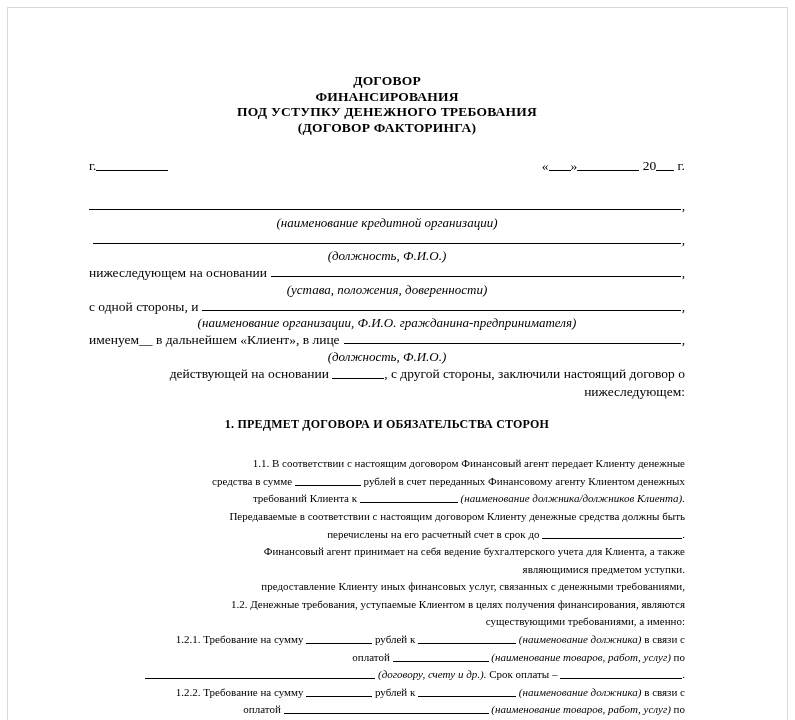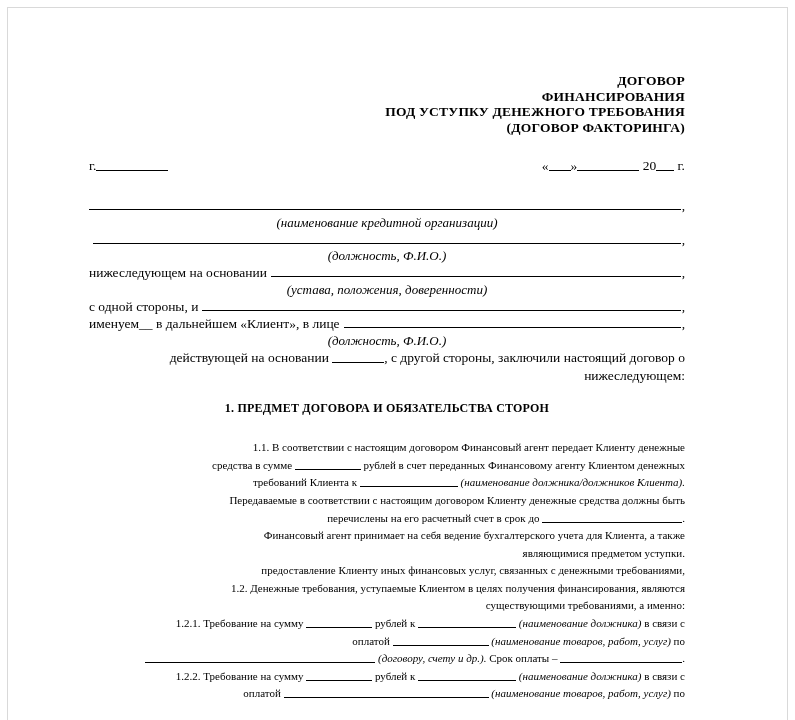--- a/index.html
+++ b/index.html
@@ -30,21 +30,21 @@
 
   .content {
     position: absolute;
     left: 81px;
     top: 65px;
     width: 596px;
   }
 
   
   .title-block {
-    text-align: right;
+    text-align: center;
     font-weight: bold;
     font-size: 13.5px;
     line-height: 15.6px;
     letter-spacing: 0.2px;
   }
   .title-line { white-space: nowrap; }
 
   
   .para {
     font-size: 13.5px;
@@ -166,20 +166,21 @@
         <span class="grow"></span>
         <span class="tail">,</span>
     </div>
     <div class="hint">(устава, положения, доверенности)</div>
 
     <div class="line-fill">
       <span class="tail">с одной стороны, и</span>
         <span class="grow"></span>
         <span class="tail">,</span>
     </div>
+    <div class="hint">(наименование организации, Ф.И.О. гражданина-предпринимателя)</div>
 
     <div class="line-fill">
       <span class="tail">именуем__ в дальнейшем «Клиент», в лице</span>
         <span class="grow"></span>
         <span class="tail">,</span>
     </div>
     <div class="hint">(должность, Ф.И.О.)</div>
 
     <div class="para"><span>действующей на основании</span>&nbsp;<span class="blank b-osn"></span><span>, с другой стороны, заключили настоящий договор о</span></div>
     <div class="para">нижеследующем:</div>

